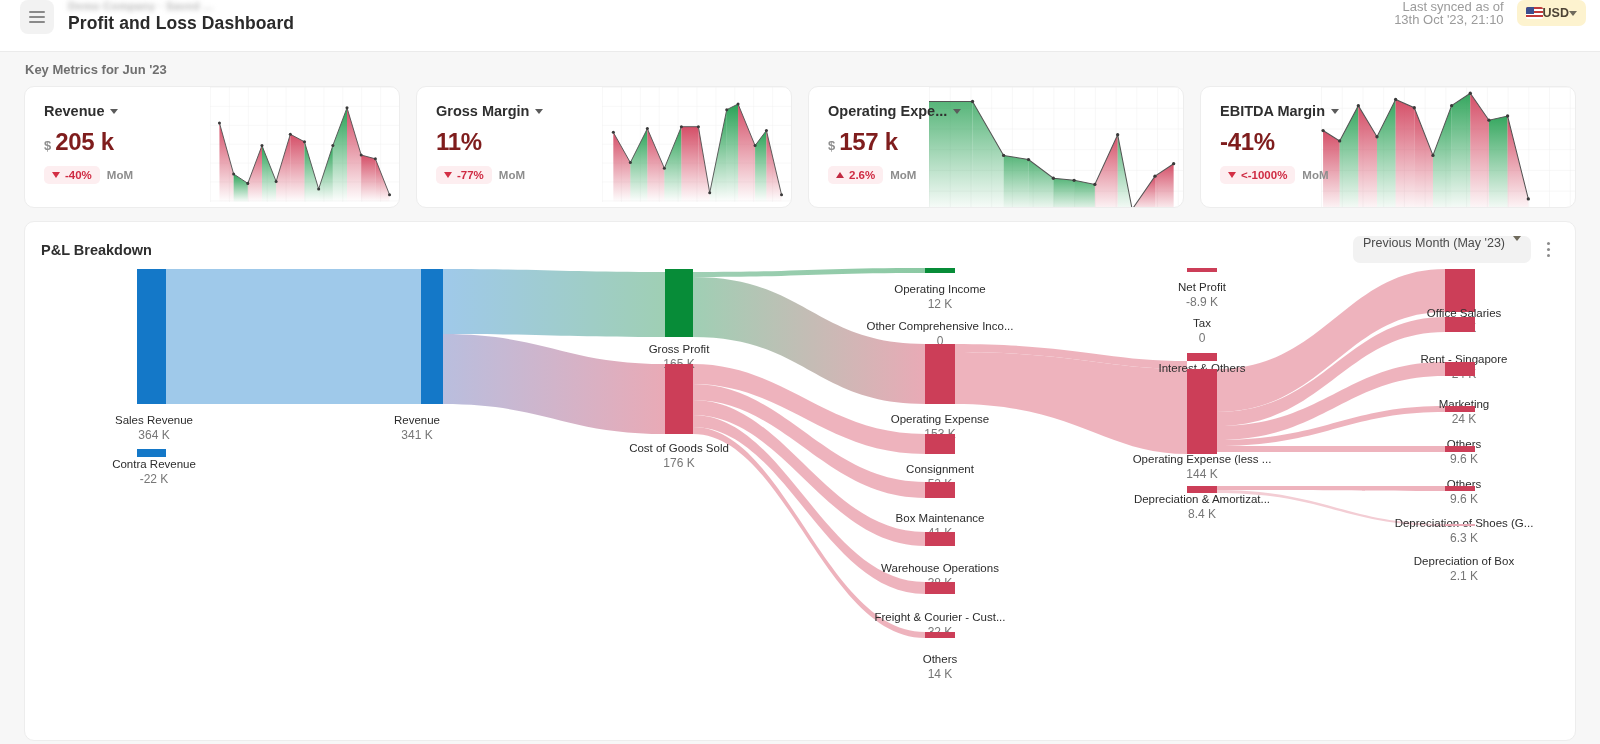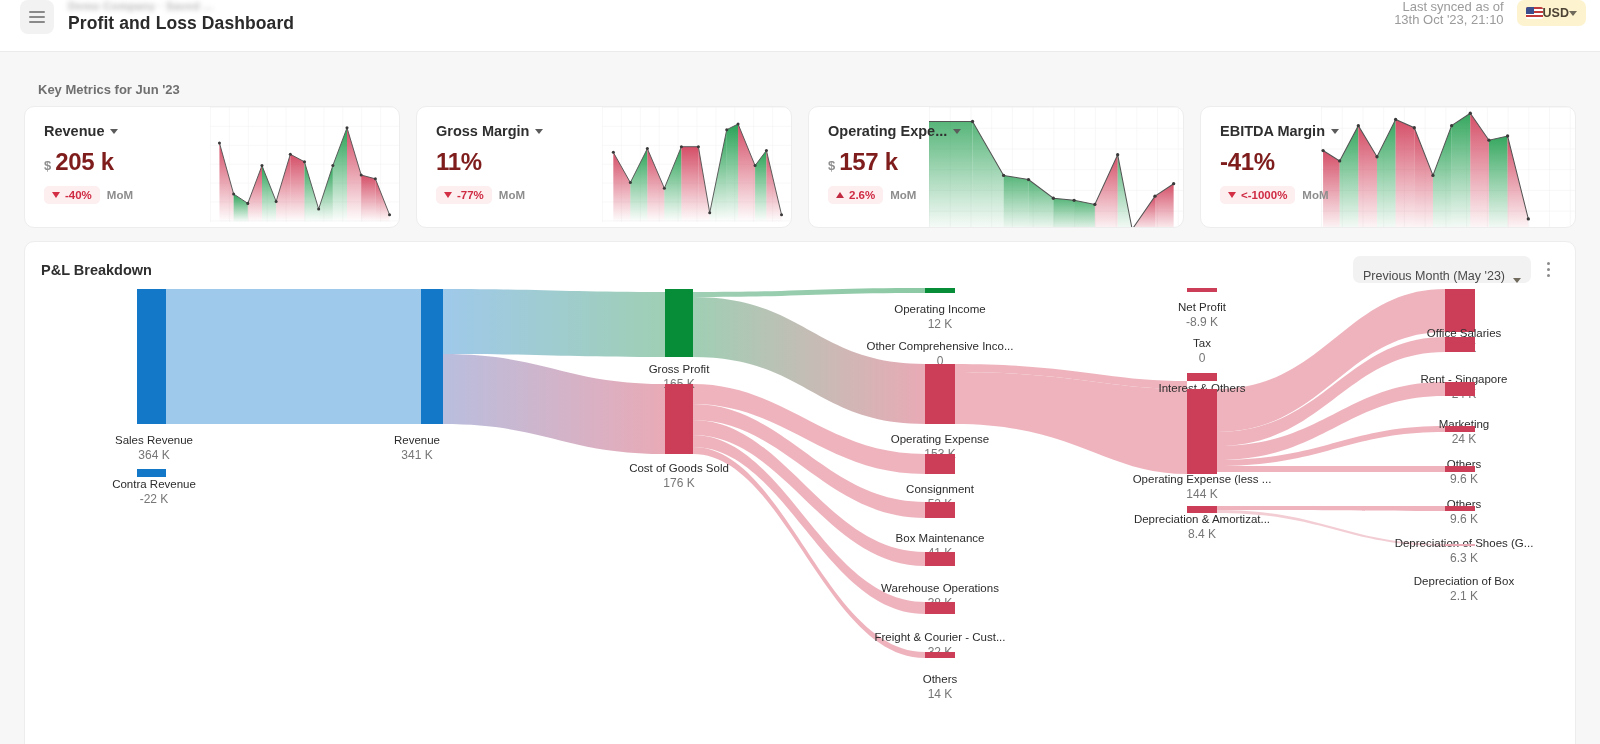--- a/index.html
+++ b/index.html
@@ -48,21 +48,21 @@
     flex: none;
   }
   .flag::before {
     content:""; position:absolute; left:0; top:0; width:8px; height:7px; background:#3b4f8f;
   }
   .currency-label { font-size: 12.5px; font-weight: 700; color: #4d4335; }
   .caret { width:0;height:0;border-left:4.5px solid transparent;border-right:4.5px solid transparent;border-top:5px solid #6f6a5c; }
 
   
   .section-band { background:#f7f7f7; padding: 10px 0 0 0; height: 692px; }
-  .km-title { font-size: 13px; font-weight: 700; color: #6f6f6f; padding: 0 0 9px 38px; margin-top: 20px; }
+  .km-title { font-size: 13px; font-weight: 700; color: #6f6f6f; padding: 0 0 9px 25px; }
 
   
   .kpi-row { display:flex; gap: 16px; padding: 0 24px; }
   .kpi-card {
     flex: 1; height: 122px; background:#fff; border-radius: 10px;
     border: 1px solid #ededed; position: relative; overflow:hidden;
     display:flex; align-items:stretch;
   }
   .kpi-left { padding: 16px 0 0 19px; width: 175px; flex:none; position:relative; z-index:2; }
   .kpi-name-row { display:flex; align-items:center; gap:6px; cursor:pointer; }
@@ -87,21 +87,21 @@
   
   .panel {
     margin: 13px 24px 0 24px; background:#fff; border:1px solid #ededed;
     border-radius: 10px; height: 520px; position:relative; overflow:hidden;
   }
   .panel-head { display:flex; align-items:center; padding: 14px 16px 0 16px; }
   .panel-title { font-size: 14.5px; font-weight: 700; color:#2f2f2f; }
   .panel-tools { margin-left:auto; display:flex; align-items:center; gap:6px; }
   .period-select {
     background:#f2f2f2; border-radius: 7px; height: 27px; padding: 0 10px;
-    display:flex; align-items:flex-end; gap:8px; cursor:pointer;
+    display:flex; align-items:flex-start; gap:8px; cursor:pointer;
   }
   .period-label { font-size: 12.5px; color:#4a4a4a; }
   .kebab { width:22px;height:26px;display:flex;flex-direction:column;align-items:center;justify-content:center;gap:3px;cursor:pointer; }
   .kebab i { width:3px;height:3px;border-radius:50%;background:#8b8b8b;display:block; }
   .sankey-wrap { position:absolute; left:0; top:42px; width:1552px; height:478px; }
   svg.sankey { display:block; }
   .nlab { font-family:"Liberation Sans", sans-serif; font-size:11.5px; fill:#2c2c2c; }
   .nval { font-family:"Liberation Sans", sans-serif; font-size:12px; fill:#767676; }
 </style>
 </head>

